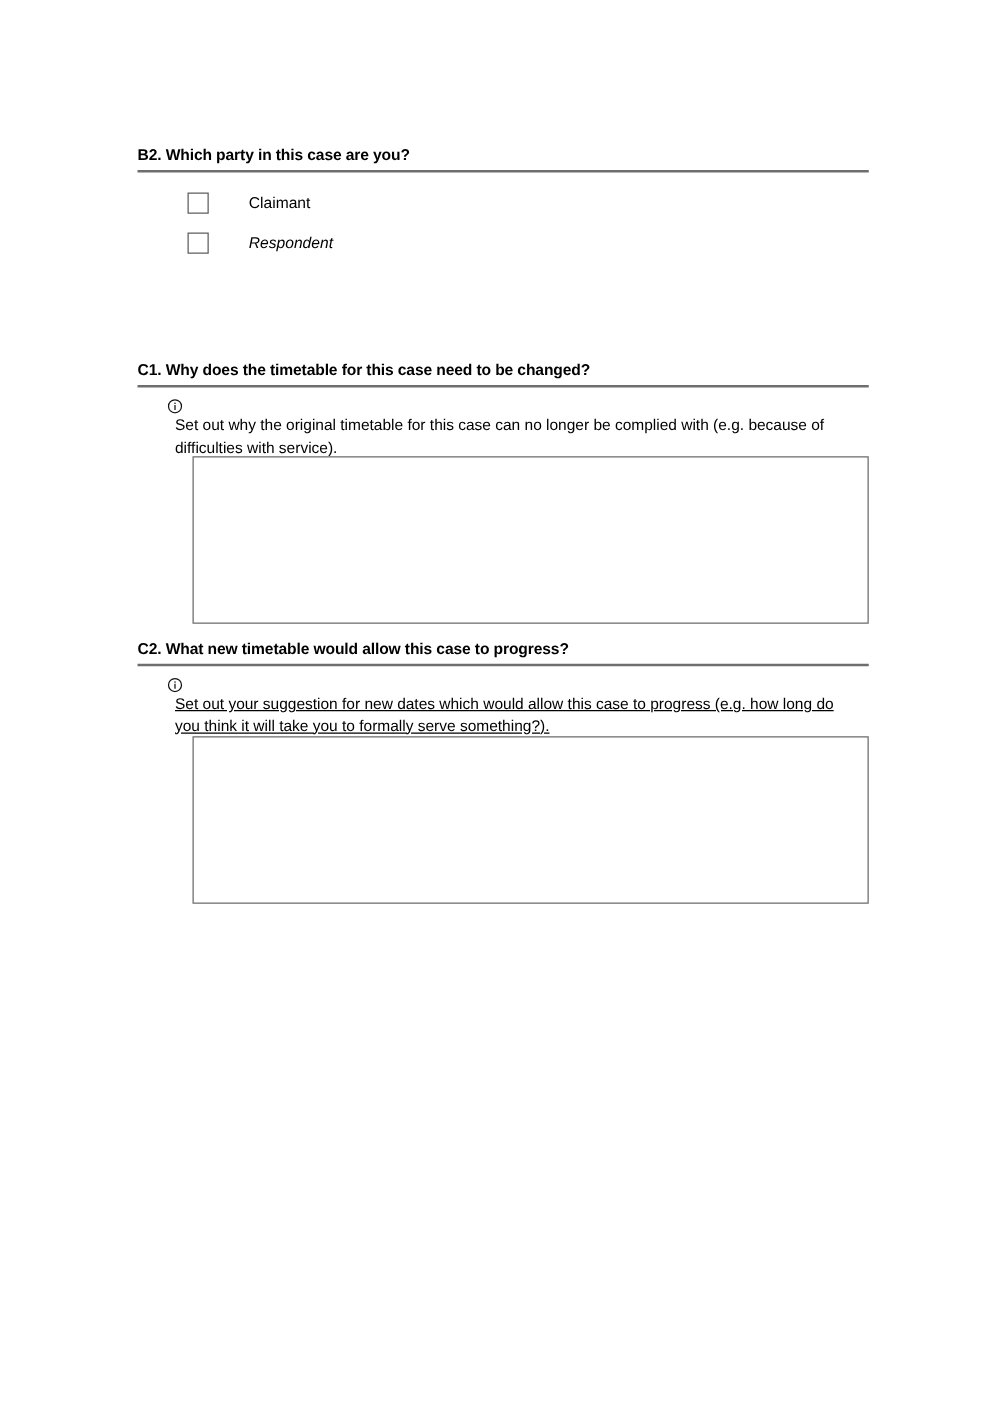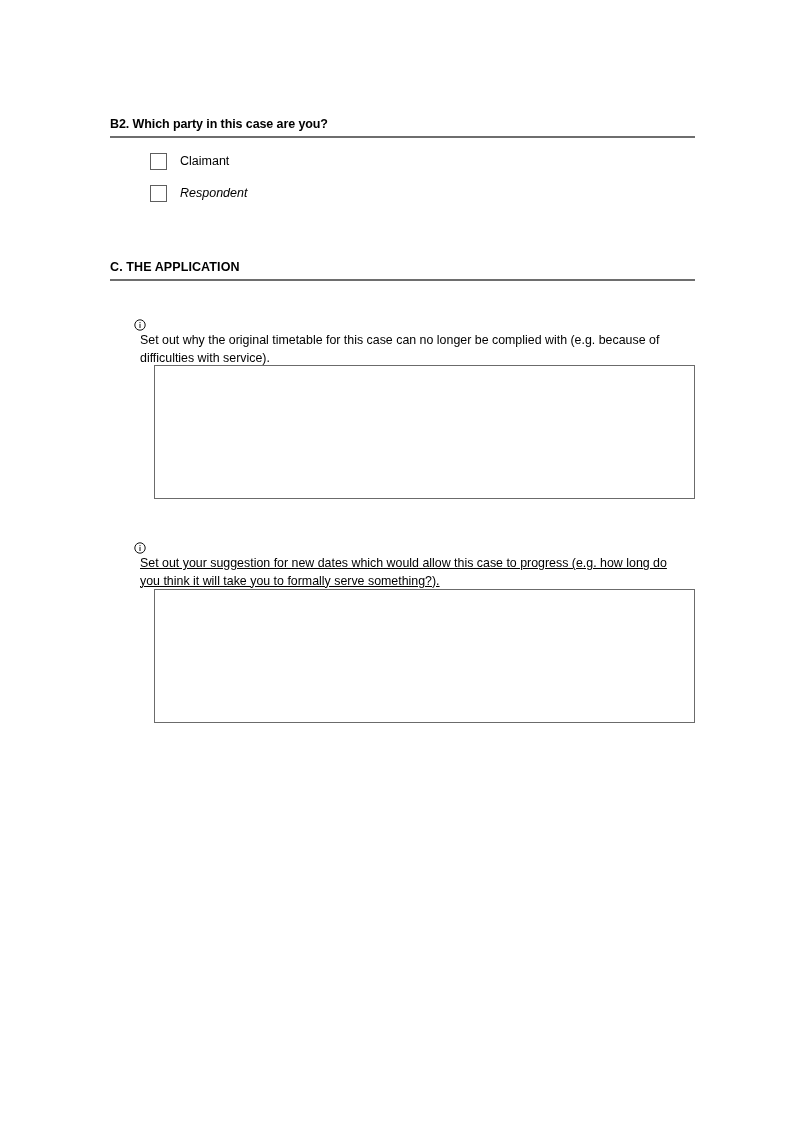--- a/index.html
+++ b/index.html
@@ -37,22 +37,23 @@
   }
   .section-heading.major {
     letter-spacing: 0.1px;
   }
 
   
   .checkbox-row {
     position: absolute;
     left: 150px;
     display: flex;
-    align-items: flex-start;
+    align-items: center;
     height: 18px;
+    gap: 19px;
   }
   .checkbox {
     width: 17px;
     height: 17px;
     border: 1.6px solid #5e5e5e;
     background: #ffffff;
     box-sizing: border-box;
     flex: 0 0 auto;
   }
   .checkbox-label {
@@ -119,36 +120,37 @@
   <div class="checkbox-row" style="top:153px;">
     <span class="checkbox"></span>
     <span class="checkbox-label">Claimant</span>
   </div>
 
   <div class="checkbox-row" style="top:185px;font-style:italic;">
     <span class="checkbox"></span>
     <span class="checkbox-label">Respondent</span>
   </div>
 
-  <div class="section-heading major" style="top:260px;">C. THE APPLICATION</div>
 
+  <div class="section-heading" style="top:289px;">C1. Why does the timetable for this case need to be changed?</div>
 
   <div class="info-note" style="top:317px;">
     <span class="info-icon">
       <svg width="12" height="12" viewBox="0 0 12 12" aria-hidden="true">
         <circle cx="6" cy="6" r="5.2" fill="none" stroke="#111" stroke-width="1"></circle>
         <rect x="5.5" y="3.1" width="1" height="1.1" fill="#111"></rect>
         <rect x="5.5" y="5" width="1" height="4" fill="#111"></rect>
       </svg>
     </span>
     <span class="info-text">Set out why the original timetable for this case can no longer be complied with (e.g. because of difficulties with service).</span>
   </div>
 
   <div class="answer-box" style="top:365px; height:134px;"></div>
 
+  <div class="section-heading" style="top:512px;">C2. What new timetable would allow this case to progress?</div>
 
   <div class="info-note" style="top:540px;text-decoration:underline;">
     <span class="info-icon">
       <svg width="12" height="12" viewBox="0 0 12 12" aria-hidden="true">
         <circle cx="6" cy="6" r="5.2" fill="none" stroke="#111" stroke-width="1"></circle>
         <rect x="5.5" y="3.1" width="1" height="1.1" fill="#111"></rect>
         <rect x="5.5" y="5" width="1" height="4" fill="#111"></rect>
       </svg>
     </span>
     <span class="info-text">Set out your suggestion for new dates which would allow this case to progress (e.g. how long do you think it will take you to formally serve something?).</span>

